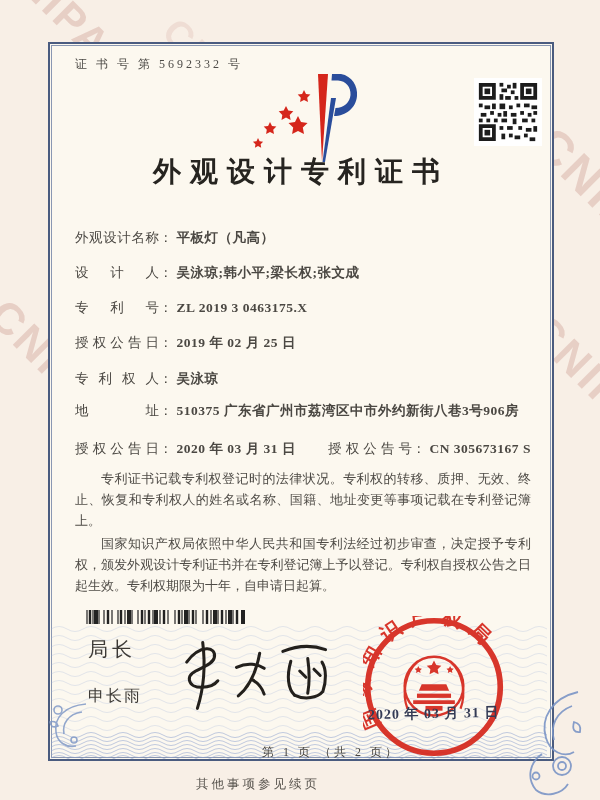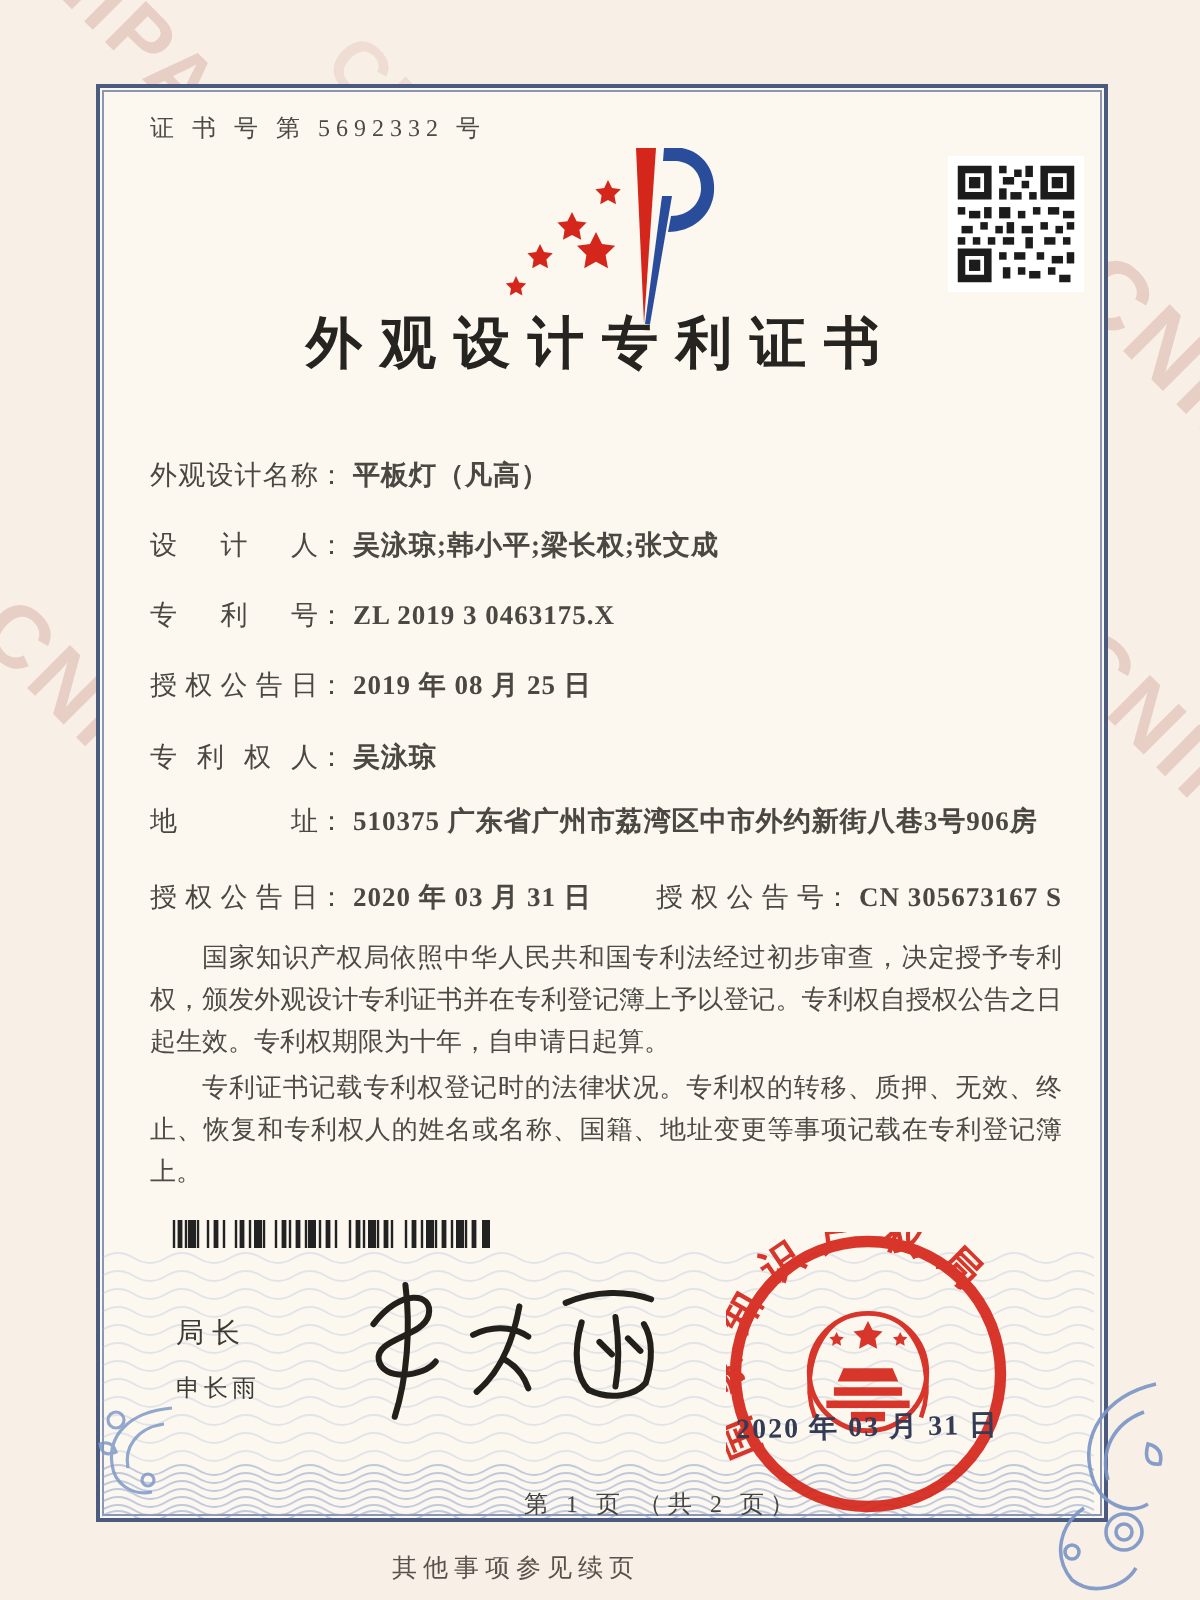--- a/index.html
+++ b/index.html
@@ -28,22 +28,22 @@
   .fval.wrap{white-space:normal;}
   .pair2{position:absolute;left:253px;top:0;}
 
   .paras{position:absolute;left:75px;width:456px;top:468px;font-size:13px;line-height:1.62;color:#4e4b46;text-align:justify;z-index:5;}
   .paras p{margin:0 0 2px 0;text-indent:2em;}
 
   .barcode{position:absolute;left:85px;top:610px;width:162px;height:14px;z-index:5;}
 
   .waves{position:absolute;left:51px;top:622px;width:500px;height:137px;z-index:3;}
 
-  .director-title{position:absolute;left:88px;top:658px;font-size:14px;letter-spacing:4px;color:#3d3a36;z-index:5;}
-  .director-name{position:absolute;left:88px;top:686px;font-size:12px;letter-spacing:2px;color:#3d3a36;z-index:5;}
+  .director-title{position:absolute;left:88px;top:636px;font-size:20px;letter-spacing:4px;color:#3d3a36;z-index:5;}
+  .director-name{position:absolute;left:88px;top:686px;font-size:16px;letter-spacing:2px;color:#3d3a36;z-index:5;}
   .signature{position:absolute;left:160px;top:636px;width:178px;height:78px;z-index:6;}
 
   .seal{position:absolute;left:363px;top:616px;width:142px;height:142px;z-index:6;opacity:0.92;}
   .seal-date{position:absolute;left:368px;top:705px;font-size:14px;font-weight:bold;color:#343b55;letter-spacing:1px;z-index:7;transform:rotate(-1deg);white-space:nowrap;}
 
   .page-num{position:absolute;left:48px;width:566px;top:744px;text-align:center;font-size:12px;letter-spacing:3px;color:#47443f;z-index:5;}
   .cont-note{position:absolute;left:0;width:516px;top:776px;text-align:center;font-size:12.5px;letter-spacing:3px;color:#56524c;z-index:5;}
 
   .ornament{position:absolute;z-index:4;}
 </style>
@@ -139,38 +139,38 @@
   <div class="frow" style="top:229px">
     <span class="flabel">外观设计名称</span><span class="colon">：</span><span class="fval">平板灯（凡高）</span>
   </div>
   <div class="frow" style="top:264px">
     <span class="flabel">设计人</span><span class="colon">：</span><span class="fval">吴泳琼;韩小平;梁长权;张文成</span>
   </div>
   <div class="frow" style="top:299px">
     <span class="flabel">专利号</span><span class="colon">：</span><span class="fval">ZL 2019 3 0463175.X</span>
   </div>
   <div class="frow" style="top:334px">
-    <span class="flabel">授权公告日</span><span class="colon">：</span><span class="fval">2019 年 08 月 25 日</span>
+    <span class="flabel">授权公告日</span><span class="colon">：</span><span class="fval">2019 年 02 月 25 日</span>
   </div>
   <div class="frow" style="top:370px">
     <span class="flabel">专利权人</span><span class="colon">：</span><span class="fval">吴泳琼</span>
   </div>
   <div class="frow" style="top:402px">
     <span class="flabel">地址</span><span class="colon">：</span><span class="fval wrap">510375 广东省广州市荔湾区中市外约新街八巷3号906房</span>
   </div>
   <div class="frow" style="top:440px">
     <span class="flabel">授权公告日</span><span class="colon">：</span><span class="fval">2020 年 03 月 31 日</span>
     <span class="pair2">
       <span class="flabel">授权公告号</span><span class="colon">：</span><span class="fval">CN 305673167 S</span>
     </span>
   </div>
 
   <div class="paras">
+    <p>专利证书记载专利权登记时的法律状况。专利权的转移、质押、无效、终止、恢复和专利权人的姓名或名称、国籍、地址变更等事项记载在专利登记簿上。</p>
     <p>国家知识产权局依照中华人民共和国专利法经过初步审查，决定授予专利权，颁发外观设计专利证书并在专利登记簿上予以登记。专利权自授权公告之日起生效。专利权期限为十年，自申请日起算。</p>
-    <p>专利证书记载专利权登记时的法律状况。专利权的转移、质押、无效、终止、恢复和专利权人的姓名或名称、国籍、地址变更等事项记载在专利登记簿上。</p>
   </div>
 
   <svg class="barcode" viewBox="0 0 162 14" preserveAspectRatio="none">
     <g stroke="#222" stroke-width="1.2">
       <path d="M2 0v14 M8 0v14 M14 0v14 M19 0v14 M27 0v14 M33 0v14 M40 0v14 M47 0v14 M53 0v14 M60 0v14 M68 0v14 M75 0v14 M83 0v14 M90 0v14 M97 0v14 M104 0v14 M111 0v14 M118 0v14 M126 0v14 M133 0v14 M141 0v14 M148 0v14"></path>
     </g>
     <g stroke="#222" stroke-width="2.4">
       <path d="M5 0v14 M23 0v14 M36 0v14 M57 0v14 M64 0v14 M79 0v14 M94 0v14 M108 0v14 M122 0v14 M137 0v14 M152 0v14"></path>
     </g>
     <g stroke="#222" stroke-width="4">

